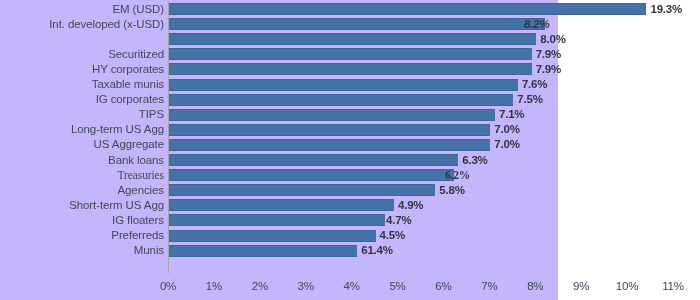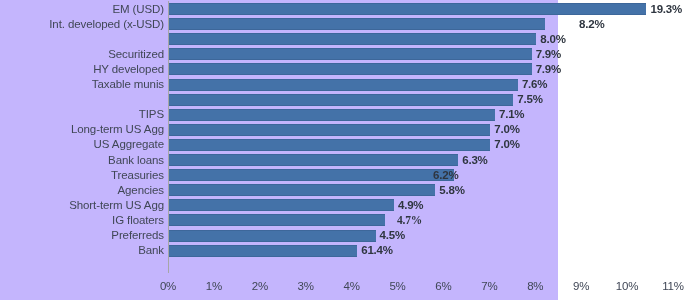--- a/index.html
+++ b/index.html
@@ -112,42 +112,43 @@
     <div class="axis-line"></div>
     <div id="bars">
         <div class="bar-row" style="top: 1.5px;">
           <div class="cat-label">EM (USD)</div>
           <div class="bar" style="width: 477.455px; background: rgb(68, 114, 168);"></div>
           <div class="val-label" style="left: 650.455px;">19.3%</div>
         </div>
         <div class="bar-row" style="top: 16.6px;">
           <div class="cat-label">Int. developed (x-USD)</div>
           <div class="bar" style="width: 376.455px; background: rgb(68, 114, 168);"></div>
-          <div class="val-label" style="left: 579px;">8.2%</div>
+          <div class="val-label" style="left: 524px; font-style: italic;">8.2%</div>
         </div>
         <div class="bar-row" style="top: 31.7px;">
           <div class="bar" style="width: 367.273px; background: rgb(68, 114, 168);"></div>
           <div class="val-label" style="left: 540.273px;">8.0%</div>
         </div>
         <div class="bar-row" style="top: 46.8px;">
           <div class="cat-label">Securitized</div>
           <div class="bar" style="width: 362.682px; background: rgb(68, 114, 168);"></div>
           <div class="val-label" style="left: 535.682px;">7.9%</div>
         </div>
         <div class="bar-row" style="top: 61.9px;">
-          <div class="cat-label">HY developed</div>
+          <div class="cat-label">HY corporates</div>
           <div class="bar" style="width: 362.682px; background: rgb(68, 114, 168);"></div>
           <div class="val-label" style="left: 535.682px;">7.9%</div>
         </div>
         <div class="bar-row" style="top: 77px;">
           <div class="cat-label">Taxable munis</div>
           <div class="bar" style="width: 348.909px; background: rgb(68, 114, 168);"></div>
           <div class="val-label" style="left: 521.909px;">7.6%</div>
         </div>
         <div class="bar-row" style="top: 92.1px;">
+          <div class="cat-label">IG corporates</div>
           <div class="bar" style="width: 344.318px; background: rgb(68, 114, 168);"></div>
           <div class="val-label" style="left: 517.318px;">7.5%</div>
         </div>
         <div class="bar-row" style="top: 107.2px;">
           <div class="cat-label">TIPS</div>
           <div class="bar" style="width: 325.955px; background: rgb(68, 114, 168);"></div>
           <div class="val-label" style="left: 498.955px;">7.1%</div>
         </div>
         <div class="bar-row" style="top: 122.3px;">
           <div class="cat-label">Long-term US Agg</div>
@@ -157,47 +158,47 @@
         <div class="bar-row" style="top: 137.4px;">
           <div class="cat-label">US Aggregate</div>
           <div class="bar" style="width: 321.364px; background: rgb(68, 114, 168);"></div>
           <div class="val-label" style="left: 494.364px;">7.0%</div>
         </div>
         <div class="bar-row" style="top: 152.5px;">
           <div class="cat-label">Bank loans</div>
           <div class="bar" style="width: 289.227px; background: rgb(68, 114, 168);"></div>
           <div class="val-label" style="left: 462.227px;">6.3%</div>
         </div>
-        <div class="bar-row" style="top: 167.6px;">
+        <div class="bar-row" style="top: 167.6px; font-family: Liberation Serif, serif;">
           <div class="cat-label">Treasuries</div>
           <div class="bar" style="width: 284.636px; background: rgb(68, 114, 168);"></div>
-          <div class="val-label" style="left: 433px;">6.2%</div>
+          <div class="val-label" style="left: 445px;">6.2%</div>
         </div>
         <div class="bar-row" style="top: 182.7px;">
           <div class="cat-label">Agencies</div>
           <div class="bar" style="width: 266.273px; background: rgb(68, 114, 168);"></div>
           <div class="val-label" style="left: 439.273px;">5.8%</div>
         </div>
         <div class="bar-row" style="top: 197.8px;">
           <div class="cat-label">Short-term US Agg</div>
           <div class="bar" style="width: 224.955px; background: rgb(68, 114, 168);"></div>
           <div class="val-label" style="left: 397.955px;">4.9%</div>
         </div>
         <div class="bar-row" style="top: 212.9px;">
           <div class="cat-label">IG floaters</div>
           <div class="bar" style="width: 215.773px; background: rgb(68, 114, 168);"></div>
-          <div class="val-label" style="left: 397px; font-family: Liberation Serif, serif;">4.7%</div>
+          <div class="val-label" style="left: 386px;">4.7%</div>
         </div>
         <div class="bar-row" style="top: 228px;">
           <div class="cat-label">Preferreds</div>
           <div class="bar" style="width: 206.591px; background: rgb(68, 114, 168);"></div>
           <div class="val-label" style="left: 379.591px;">4.5%</div>
         </div>
         <div class="bar-row" style="top: 243.1px;">
-          <div class="cat-label">Bank</div>
+          <div class="cat-label">Munis</div>
           <div class="bar" style="width: 188.227px; background: rgb(68, 114, 168);"></div>
           <div class="val-label" style="left: 361.227px;">61.4%</div>
         </div>
       </div>
   </div>
 
   <div class="x-axis" id="x-axis">
       <div class="x-tick" style="left: 168px;">0%</div>
       <div class="x-tick" style="left: 213.909px;">1%</div>
       <div class="x-tick" style="left: 259.818px;">2%</div>

